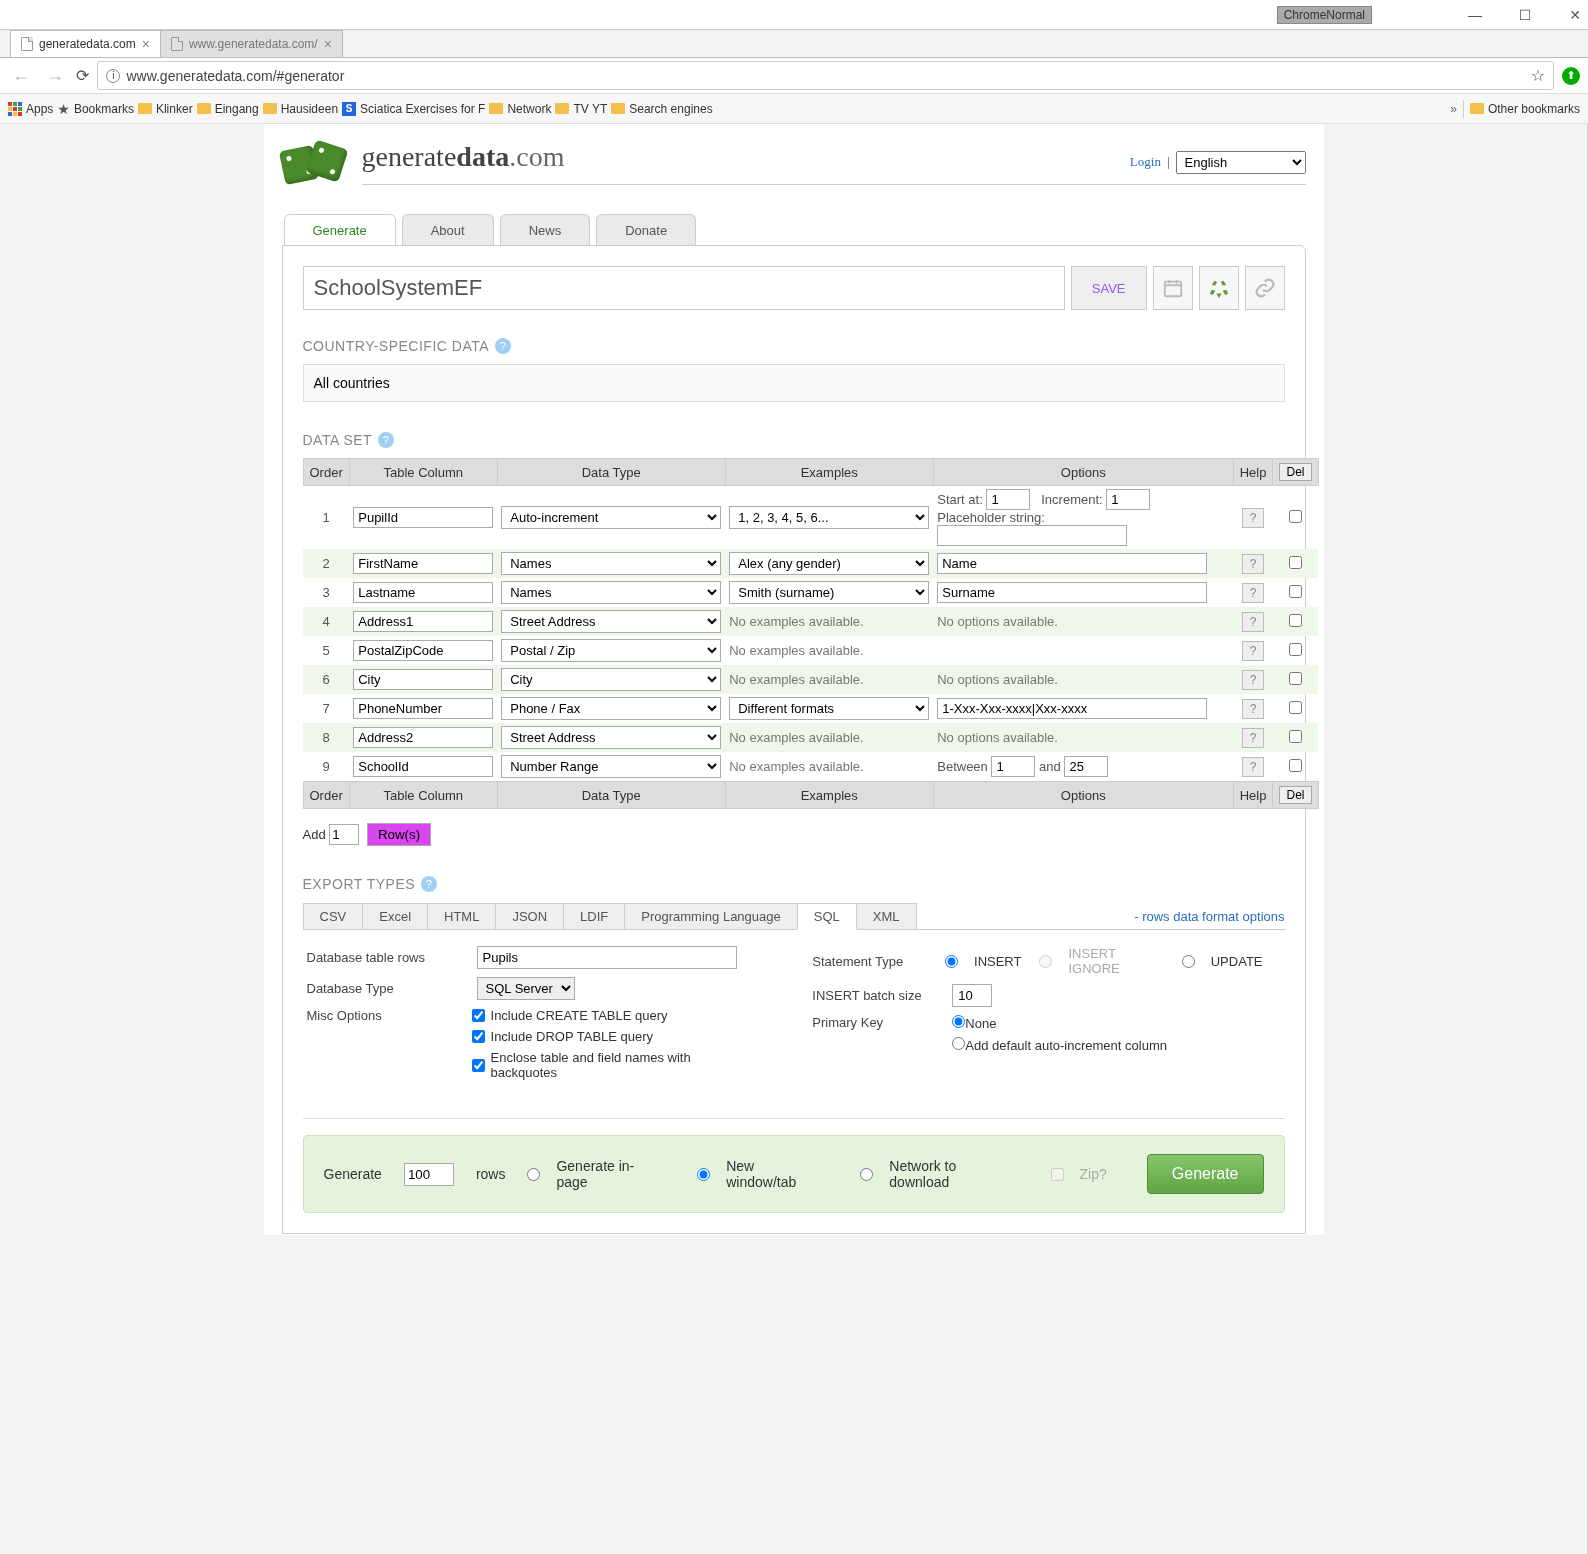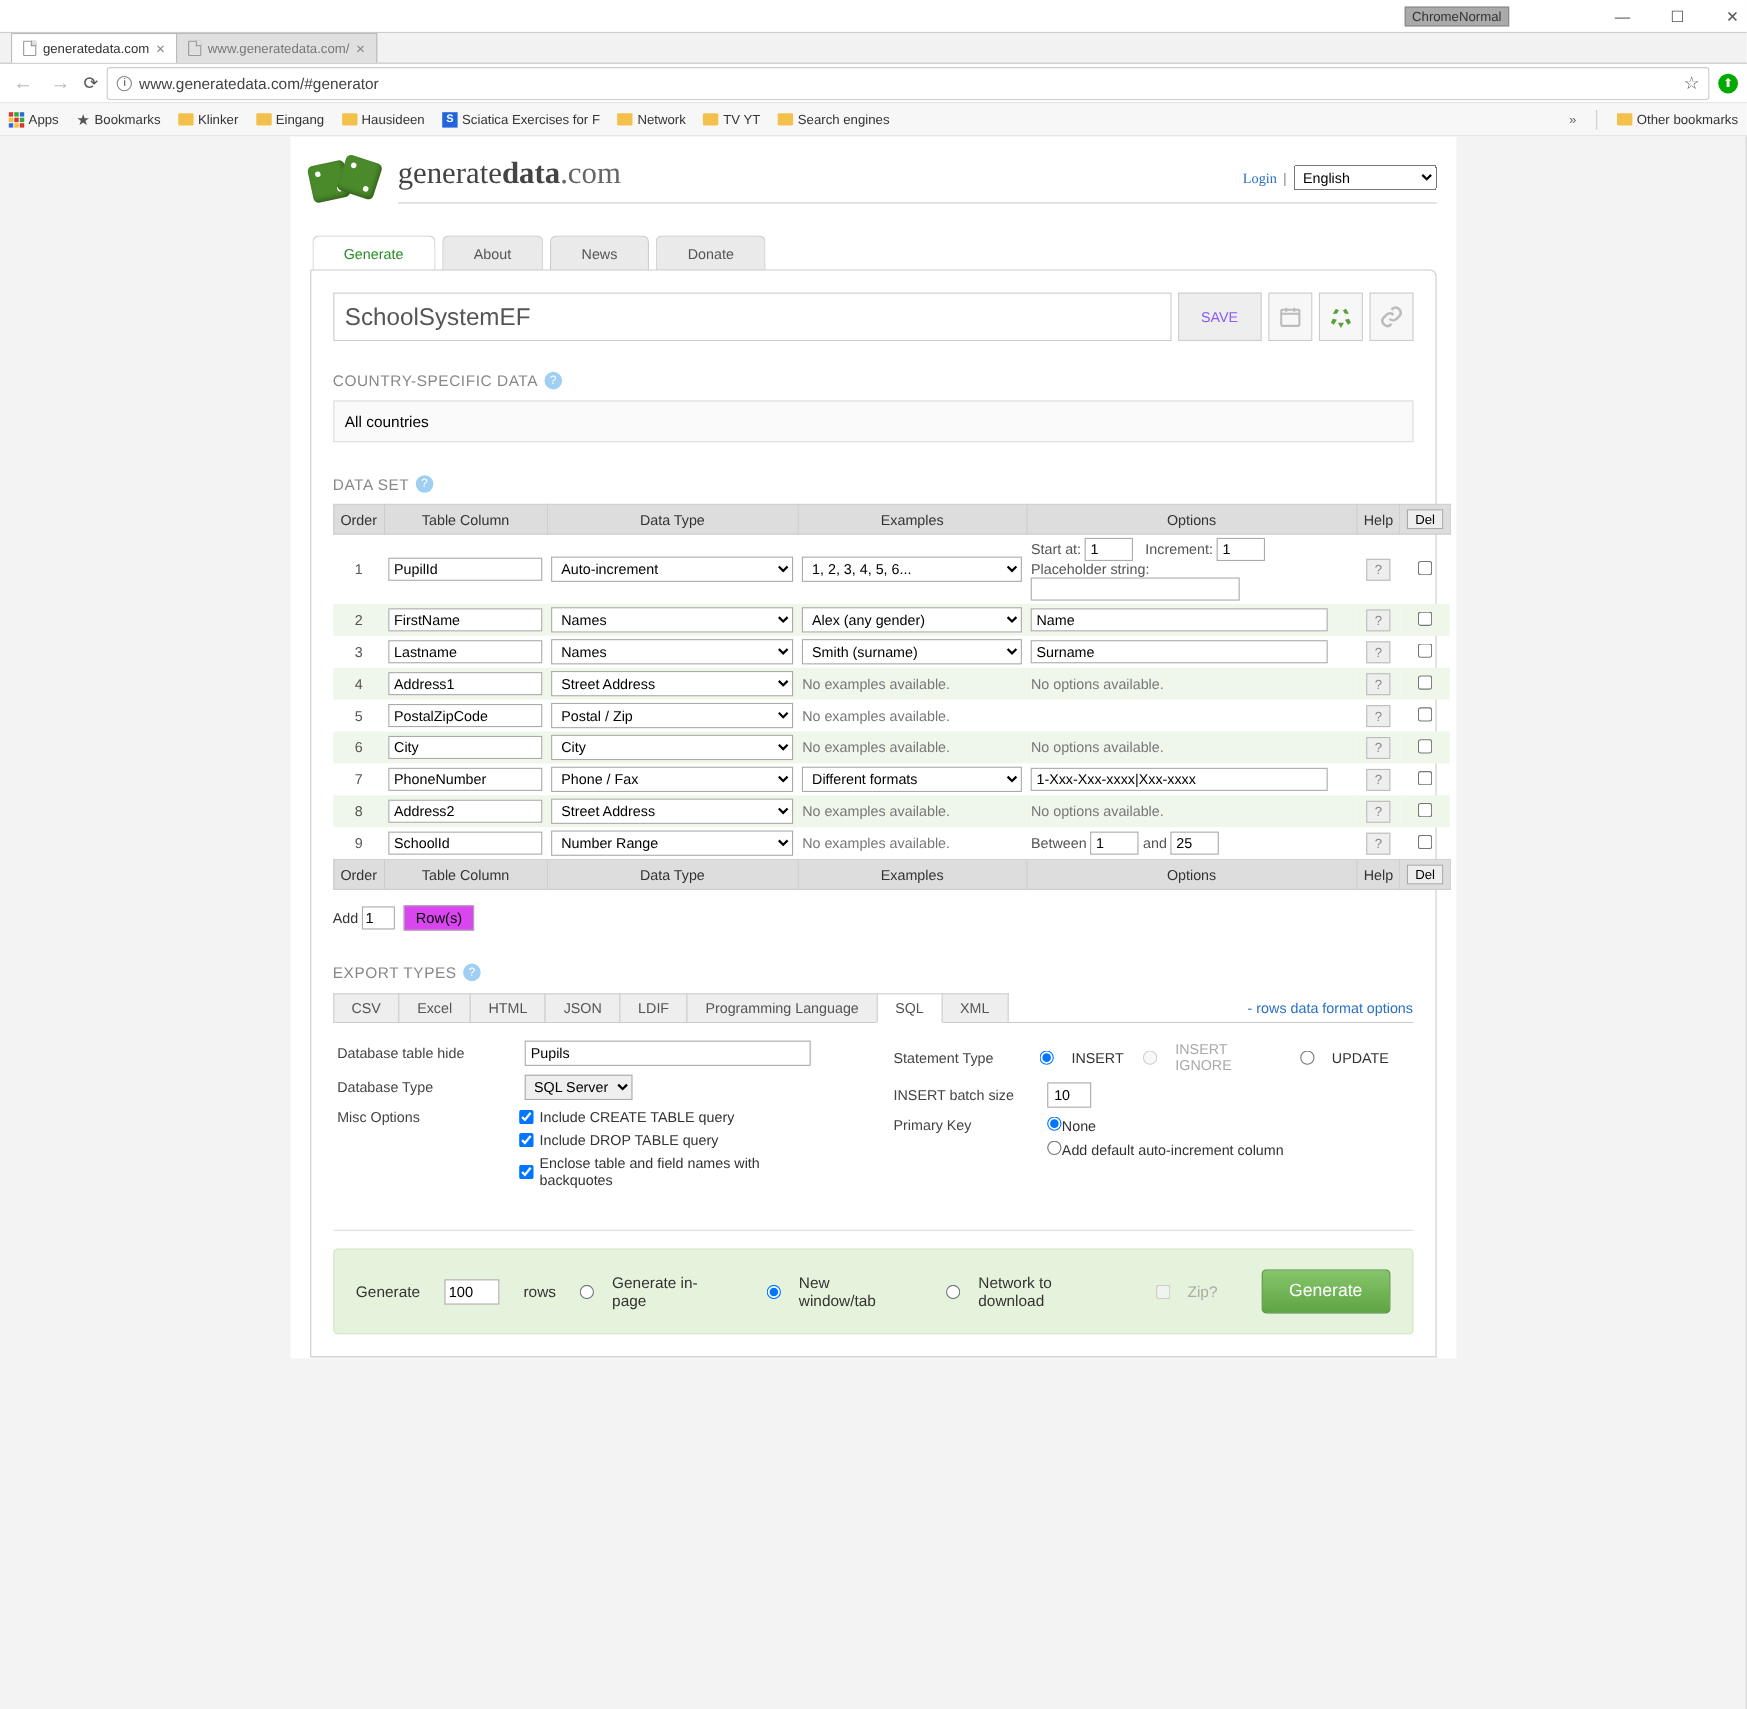--- a/index.html
+++ b/index.html
@@ -18,21 +18,21 @@
 .tab .favicon::before { content:""; position:absolute; top:-1px; right:-1px; width:4px; height:4px; background:#e0e0e0; border-left:1px solid #999; border-bottom:1px solid #999;}
 
 .addrbar { display: flex; align-items: center; height: 36px; padding: 0 8px; gap: 8px; background: #fff; border-bottom: 1px solid #ddd;}
 .nav-arrow { color: #bbb; font-size: 18px; padding: 0 4px; }
 .reload { color: #555; font-size: 16px; }
 .addr-box { flex: 1; display: flex; align-items: center; border: 1px solid #ccc; border-radius: 3px; padding: 4px 8px; gap: 6px; font-size: 14px; color: #444;}
 .addr-box .info { border:1px solid #888; border-radius:50%; width:14px; height:14px; font-size:10px; display:inline-flex; align-items:center; justify-content:center;}
 .addr-box .star { color: #555; font-size: 16px; margin-left: auto; }
 .ext-icon { width: 18px; height: 18px; background: #0a0; border-radius: 50%; display:inline-flex; align-items:center; justify-content:center; color:#fff; font-size:11px;}
 
-.bookmarkbar { display: flex; align-items: center; height: 30px; padding: 0 8px; gap: 16px; background: #f7f7f7; font-size: 12px; border-bottom: 1px solid #ddd;}
+.bookmarkbar { display: flex; align-items: center; height: 30px; padding: 0 8px; gap: 4px; background: #f7f7f7; font-size: 12px; border-bottom: 1px solid #ddd;}
 .bm { display: flex; align-items: center; gap: 4px; color: #333; }
 .bm .folder { width: 14px; height: 11px; background: #f3c14b; border-radius: 1px; display:inline-block;}
 .bm .apps-icon { width:14px; height:14px; display:inline-grid; grid-template-columns:repeat(3,4px); grid-template-rows:repeat(3,4px); gap:1px;}
 .bm .apps-icon span:nth-child(1){background:#d33;} .bm .apps-icon span:nth-child(2){background:#3a3;} .bm .apps-icon span:nth-child(3){background:#36d;} .bm .apps-icon span:nth-child(4){background:#fb3;} .bm .apps-icon span:nth-child(5){background:#d33;} .bm .apps-icon span:nth-child(6){background:#3a3;} .bm .apps-icon span:nth-child(7){background:#36d;} .bm .apps-icon span:nth-child(8){background:#fb3;} .bm .apps-icon span:nth-child(9){background:#d33;}
 .bm .star-icon { color:#555; font-size:14px;}
 .bm .s-icon { width:14px; height:14px; background:#26d; color:#fff; font-size:10px; font-weight:bold; display:inline-flex; align-items:center; justify-content:center;}
 .bookmarkbar .sep { border-left: 1px solid #ccc; height: 18px; margin: 0 2px; }
 .bookmarkbar .chev { color:#666; }
 
 
@@ -397,21 +397,21 @@
           <div class="etab">LDIF</div>
           <div class="etab">Programming Language</div>
           <div class="etab active">SQL</div>
           <div class="etab">XML</div>
           <span class="hide-link">- rows data format options</span>
         </div>
 
     <div class="export-opts">
       <div class="opt-col1">
         <div class="opt-row">
-              <span class="lbl">Database table hide</span>
+              <span class="lbl">Database table rows</span>
               <input type="text" style="width: 260px;" value="Pupils">
             </div>
         <div class="opt-row">
               <span class="lbl">Database Type</span>
               <select><option>SQL Server</option></select>
             </div>
         <div class="opt-row" style="align-items:flex-start">
               <span class="lbl">Misc Options</span>
           <div>
             <label class="chk">

